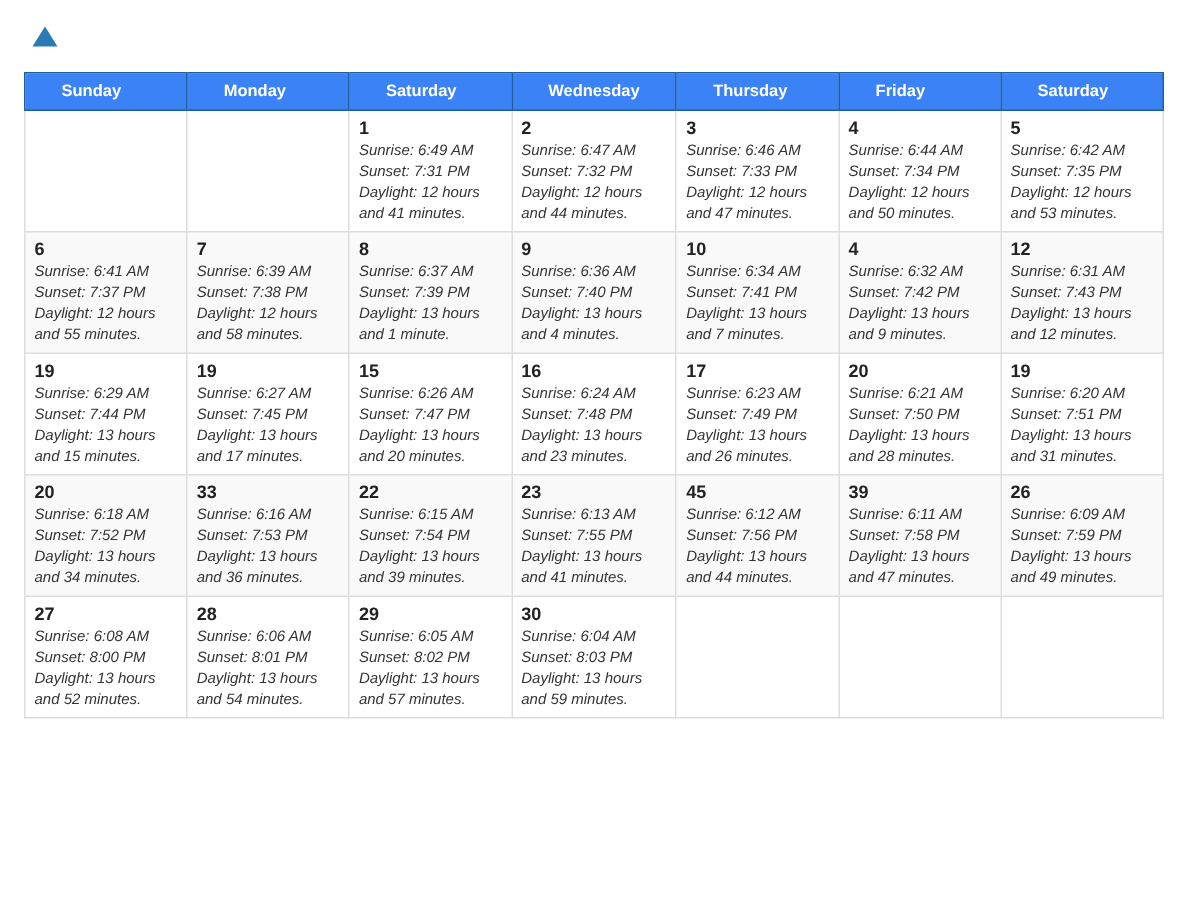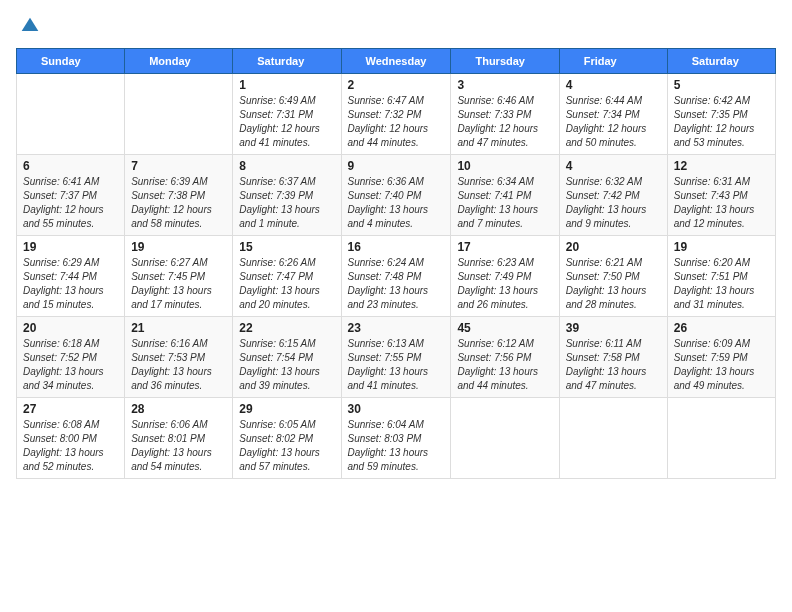--- a/index.html
+++ b/index.html
@@ -253,21 +253,21 @@
         </td>
       </tr>
       <tr>
         <td>
           <span class="day-number">20</span>
         <div class="day-info">
           Sunrise: 6:18 AM<br>Sunset: 7:52 PM<br>Daylight: 13 hours and 34 minutes.
         </div>
         </td>
         <td>
-          <span class="day-number">21</span>
+          <span class="day-number">33</span>
         <div class="day-info">
           Sunrise: 6:16 AM<br>Sunset: 7:53 PM<br>Daylight: 13 hours and 36 minutes.
         </div>
         </td>
         <td>
           <span class="day-number">22</span>
         <div class="day-info">
           Sunrise: 6:15 AM<br>Sunset: 7:54 PM<br>Daylight: 13 hours and 39 minutes.
         </div>
         </td>

